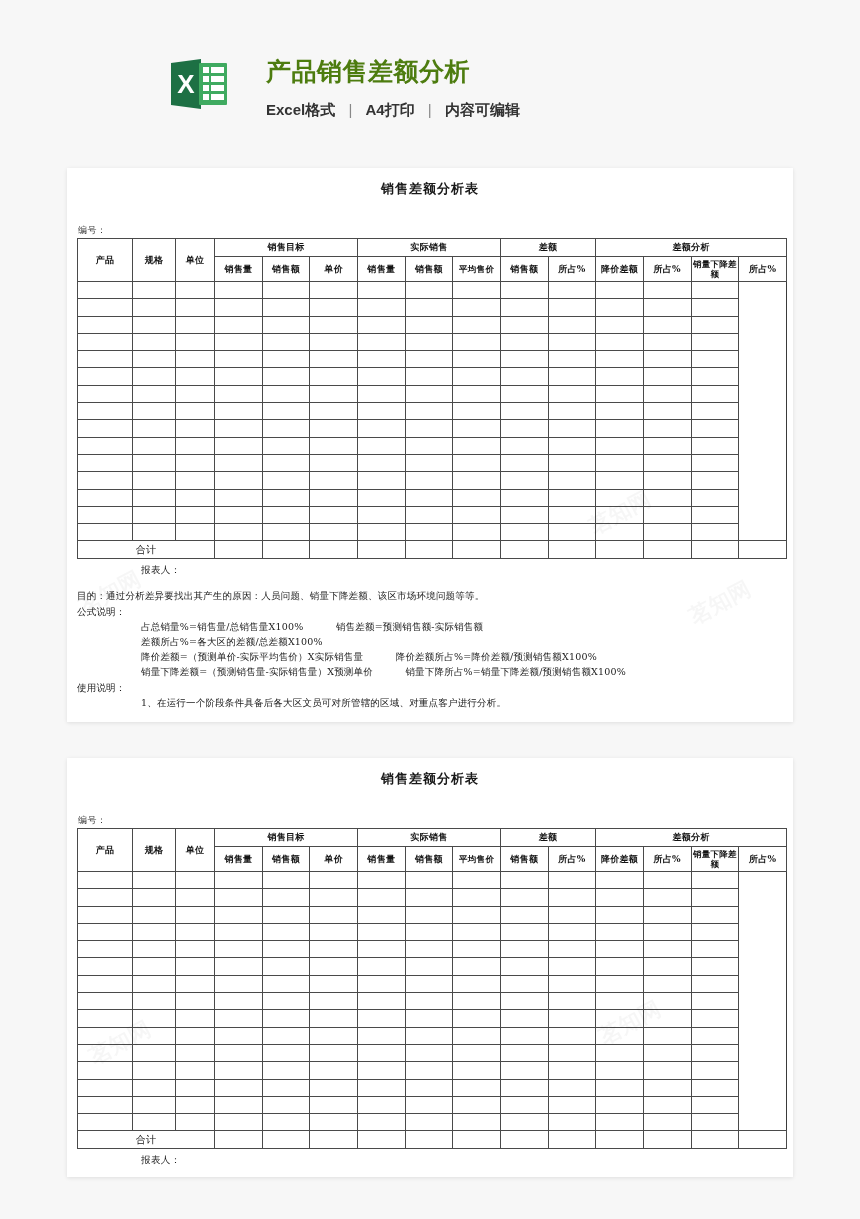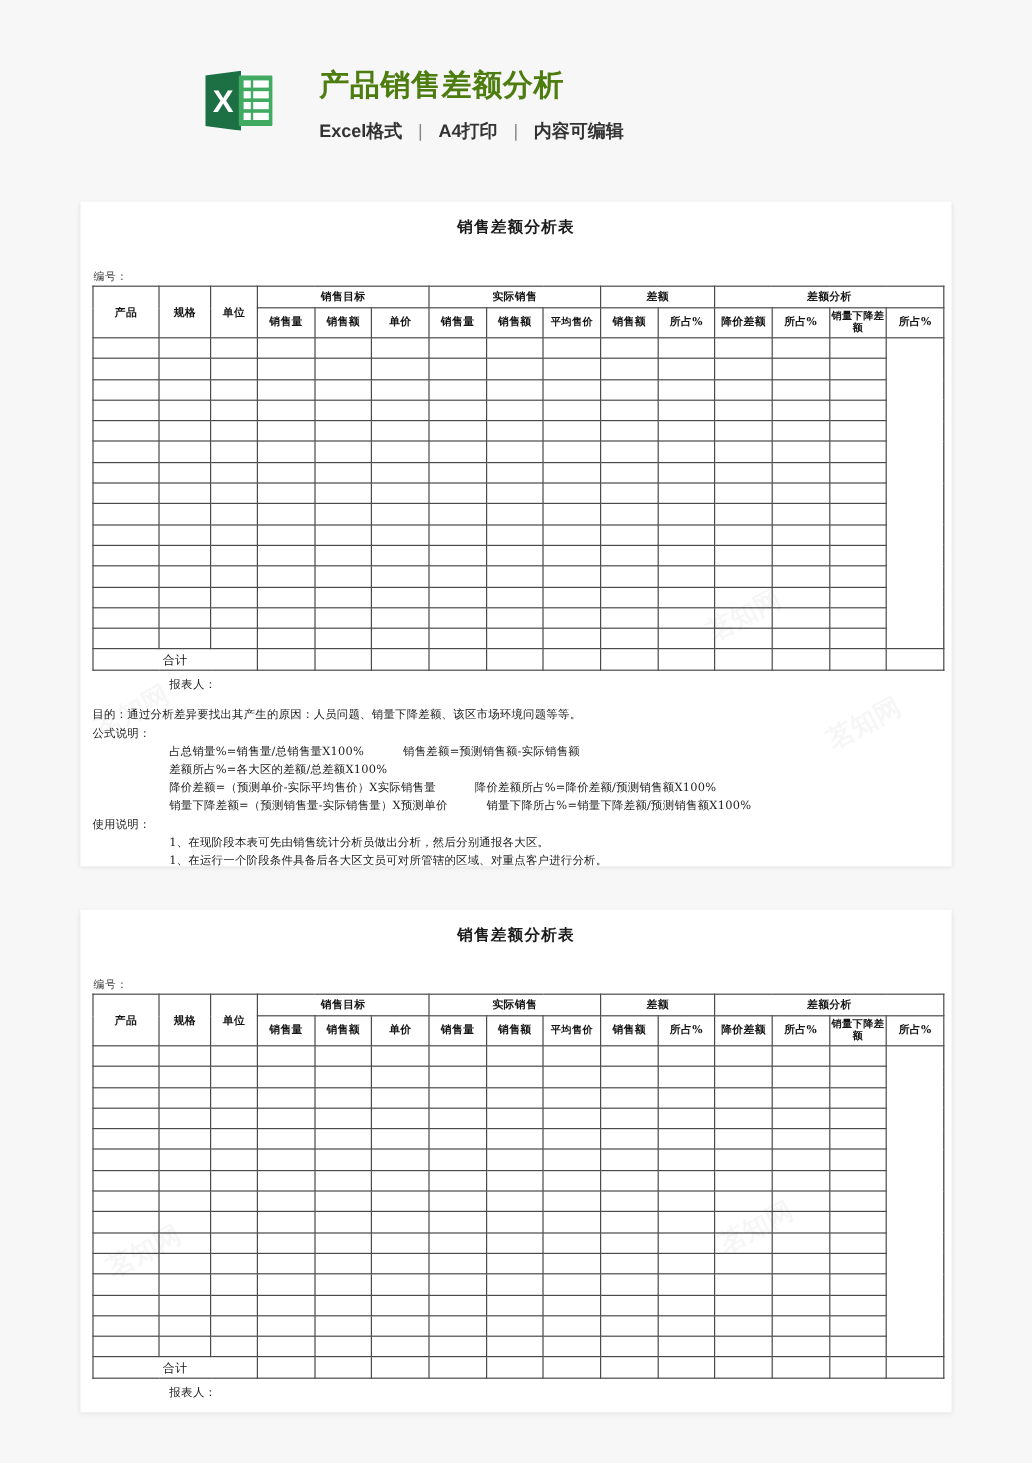--- a/index.html
+++ b/index.html
@@ -558,21 +558,20 @@
           <span>降价差额所占%=降价差额/预测销售额X100%</span>
         </div>
         <div class="formula-row">
           <span>销量下降差额=（预测销售量-实际销售量）X预测单价</span>
           <span class="gap"></span>
           <span>销量下降所占%=销量下降差额/预测销售额X100%</span>
         </div>
       </div>
 
       <div class="sub-head">使用说明：</div>
-      <div class="usage-row">1、在现阶段本表可先由销售统计分析员做出分析，然后分别通报各大区。</div>
       <div class="usage-row">1、在运行一个阶段条件具备后各大区文员可对所管辖的区域、对重点客户进行分析。</div>
     </div>
 
   </div>
 </div>
 
 <div class="card" id="card-2">
   <div class="sheet">
 
     <div class="wm" style="left:530px; top:250px;">茗知网</div>

